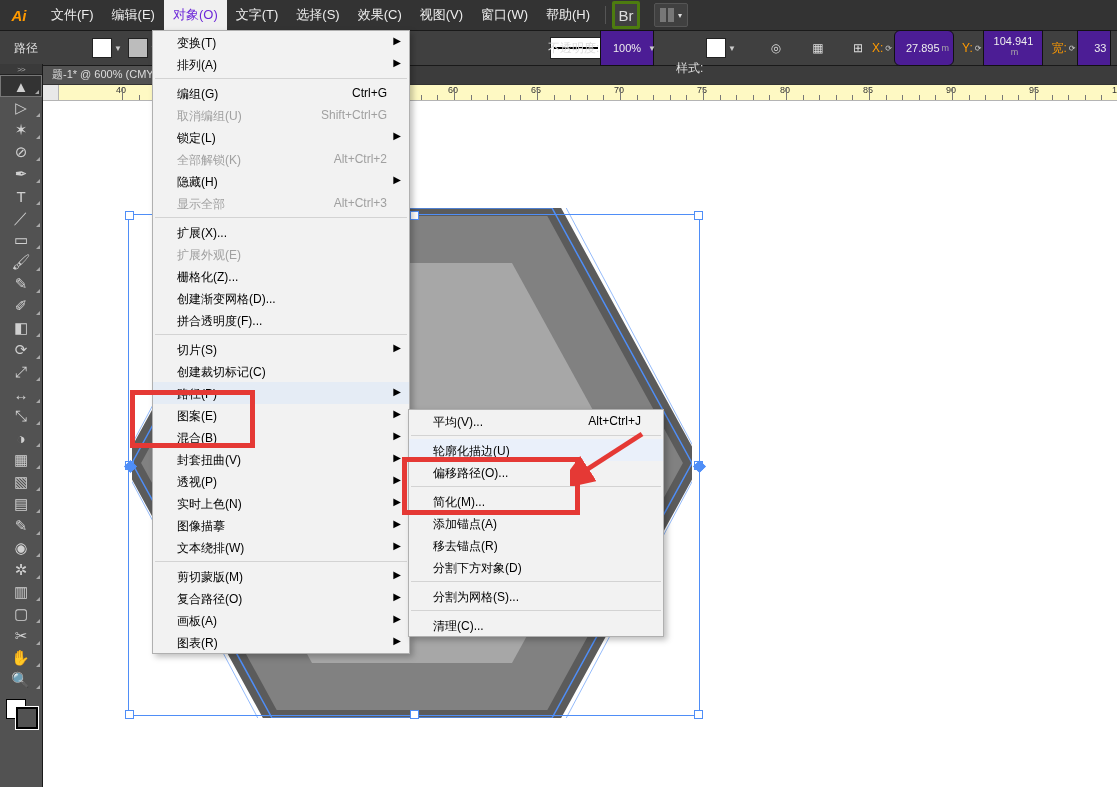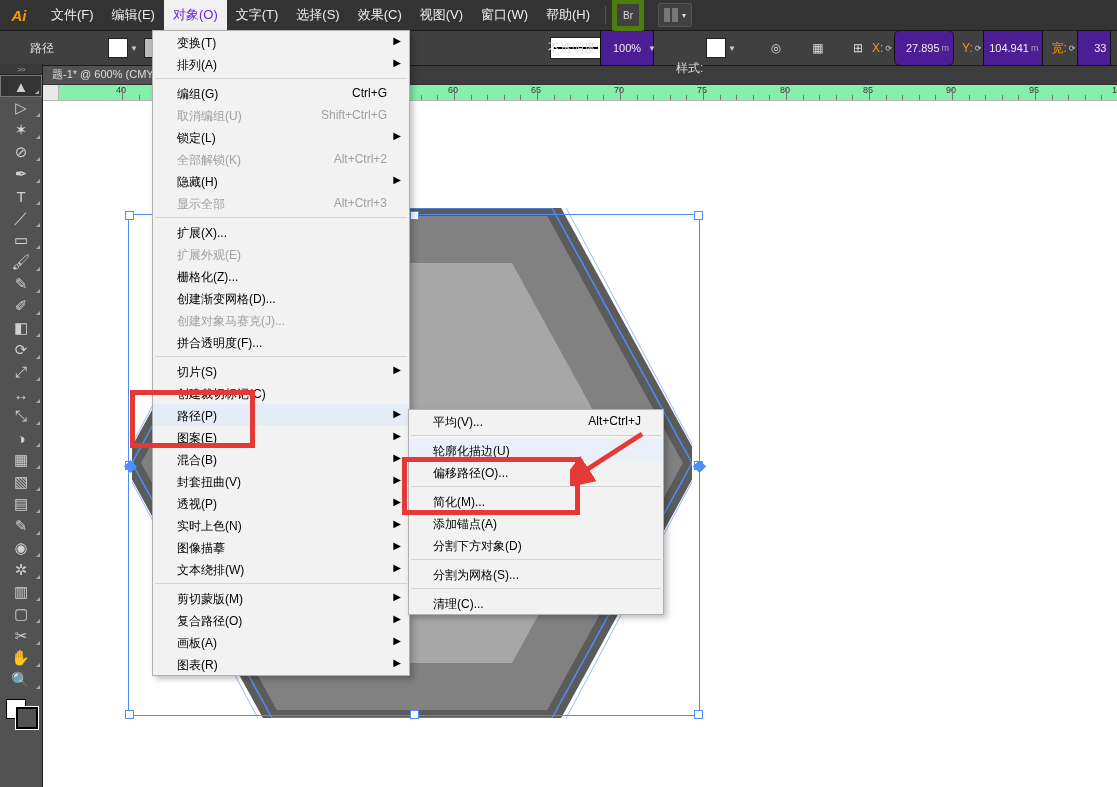--- a/index.html
+++ b/index.html
@@ -40,24 +40,24 @@
     display: flex; align-items: center;
     font-size: 13px;
   }
   .menubar .menuitem.active {
     background: #f0f0f0;
     color: #6d28d9;
   }
   .menubar .sep { width: 1px; height: 18px; background: #555; margin: 0 6px; }
   .small-btn {
     width: 22px; height: 22px;
-    border: 5px solid #4d7c0f;
+    border: 3px solid #4d7c0f;
     border-radius: 2px;
     display: flex; align-items: center; justify-content: center;
-    font-size: 10px;
+    font-size: 15px;
     color: #ddd;
     background: #404040;
   }
   .arrange-icon {
     width: 32px; height: 22px;
     border: 1px solid #555;
     border-radius: 2px;
     display: flex; align-items: center; justify-content: center;
     background: #404040;
     position: relative;
@@ -151,21 +151,21 @@
     background: #3c3c3c;
     z-index: 3;
     border-bottom: 1px solid #333;
   }
 
   
   .ruler-h {
     position: absolute;
     top: 84px; left: 42px; right: 0;
     height: 16px;
-    background: #86efac;
+    background: #fef9c3;
     border-bottom: 1px solid #b4b4b4;
     z-index: 2;
     overflow: hidden;
   }
   .ruler-h .tick-label {
     position: absolute;
     top: 1px;
     font-size: 9px;
     color: #333;
   }
@@ -351,21 +351,21 @@
       <div class="menuitem">窗口(W)</div>
       <div class="menuitem">帮助(H)</div>
     </div>
   <div class="sep"></div>
   <div class="small-btn">Br</div>
   <div style="width:14px"></div>
   <div class="arrange-icon"></div>
 </div>
 
 <div class="optbar">
-  <span class="label" style="margin-left:30px;">路径</span>
+  <span class="label" style="margin-left:14px;">路径</span>
   <span style="width:48px"></span>
   <span class="swatch block"></span>
     <span style="font-size:8px;margin:0 2px">▼</span>
   <span class="swatch block dark" style="margin-left:4px"></span>
     <span style="font-size:8px;margin:0 2px">▼</span>
 
   <div class="stroke-preview" style="position:absolute; left:430px;">
     <span class="line"></span>
     <span class="lbl">基本</span>
     <span class="drop">▼</span>
@@ -385,21 +385,21 @@
 
   <div style="position:absolute; left:872px; top:0; height:34px; display:flex; align-items:center;">
     <span class="orange">X:</span>
     <span style="font-size:8px;margin-left:2px;">⟳</span>
     <span class="numbox" style="width:50px;border-radius:6px;">
       <span>27.895</span>
         <span class="unit">m</span>
     </span>
     <span class="orange" style="margin-left:6px;">Y:</span>
     <span style="font-size:8px;margin-left:2px;">⟳</span>
-    <span class="numbox" style="width:50px;">
+    <span class="numbox" style="width:50px;flex-direction:column;">
       <span>104.941</span>
         <span class="unit">m</span>
     </span>
     <span class="orange" style="margin-left:6px;">宽:</span>
     <span style="font-size:8px;margin-left:2px;">⟳</span>
     <span class="numbox" style="width:24px;">33</span>
   </div>
 </div>
 
 <div class="tab-strip"></div>
@@ -586,23 +586,20 @@
     </div>
     <div class="row disabled">
       <span>扩展外观(E)</span>
     </div>
     <div class="row">
       <span>栅格化(Z)...</span>
     </div>
     <div class="row">
       <span>创建渐变网格(D)...</span>
     </div>
-    <div class="row disabled">
-      <span>创建对象马赛克(J)...</span>
-    </div>
     <div class="row">
       <span>拼合透明度(F)...</span>
     </div>
     <hr>
     <div class="row">
       <span>切片(S)</span>
       <span class="arrow">▶</span>
     </div>
     <div class="row">
       <span>创建裁切标记(C)</span>
@@ -669,20 +666,23 @@
     </div>
     <div class="row">
       <span>偏移路径(O)...</span>
     </div>
     <hr>
     <div class="row">
       <span>简化(M)...</span>
     </div>
     <div class="row">
       <span>添加锚点(A)</span>
+    </div>
+    <div class="row">
+      <span>移去锚点(R)</span>
     </div>
     <div class="row">
       <span>分割下方对象(D)</span>
     </div>
     <hr>
     <div class="row">
       <span>分割为网格(S)...</span>
     </div>
     <hr>
     <div class="row">

